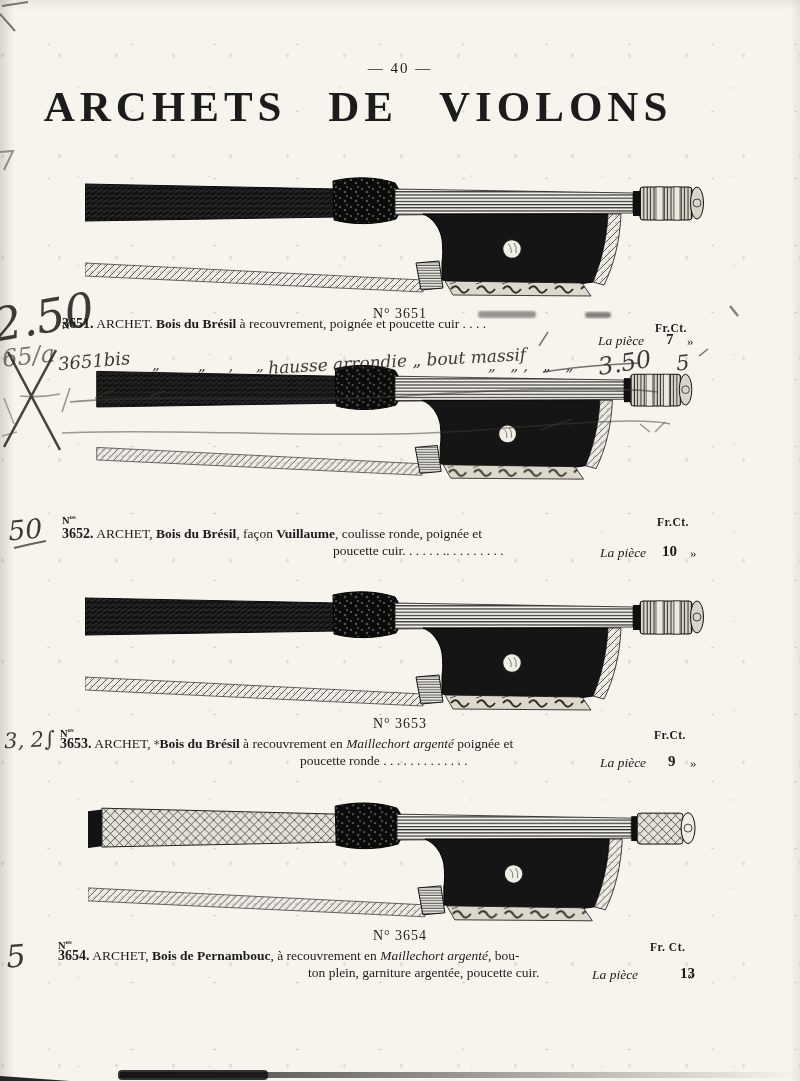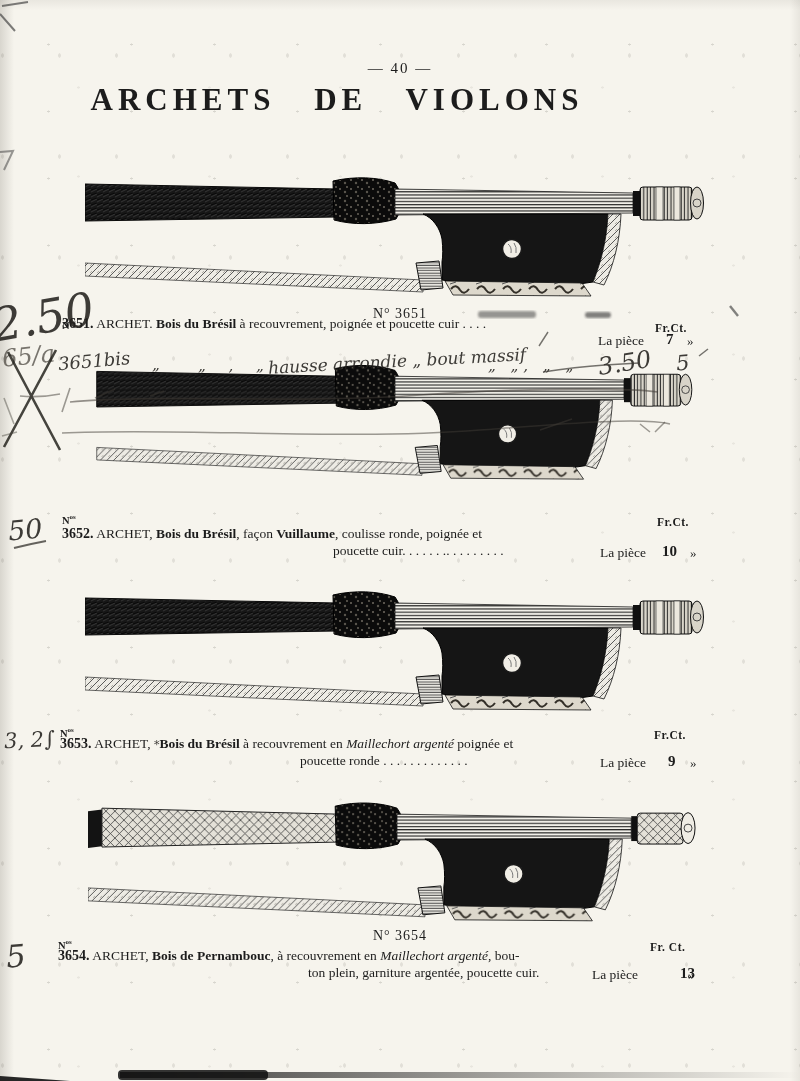--- a/index.html
+++ b/index.html
@@ -12,31 +12,31 @@
       linear-gradient(270deg, rgba(60,55,45,.08), rgba(60,55,45,0) 10px),
       linear-gradient(180deg, rgba(60,55,45,.07), rgba(60,55,45,0) 10px),
       radial-gradient(rgba(40,36,28,.15) 1px, transparent 1.5px),
       radial-gradient(rgba(40,36,28,.10) 1px, transparent 1.6px),
       radial-gradient(rgba(40,36,28,.07) 1.2px, transparent 1.9px);
     background-size:100% 100%,100% 100%,100% 100%,83px 67px,57px 101px,131px 89px;
     background-position:0 0,0 0,0 0,7px 11px,31px 5px,13px 43px;
   }
   .abs{position:absolute;}
   .pageno{width:800px;text-align:center;font-size:15px;letter-spacing:2px;}
-  .title{width:674px;text-align:center;font-size:31px;font-weight:bold;letter-spacing:5px;word-spacing:26px;}
+  .title{width:674px;text-align:center;font-size:43px;font-weight:bold;letter-spacing:5px;word-spacing:26px;padding-left:21px;}
   .subtitle{width:800px;text-align:center;font-size:21px;font-weight:bold;letter-spacing:3px;word-spacing:6px;}
   .caption{width:800px;text-align:center;font-size:14px;letter-spacing:1px;}
   .nos{font-size:10.5px;font-weight:bold;}
   .nos sup{font-size:7px;}
   .line{font-size:13.5px;white-space:nowrap;}
   .b{font-weight:bold;}
   .i{font-style:italic;}
   .itemno{font-weight:bold;font-size:14px;}
   .cur{font-size:11.5px;font-weight:bold;letter-spacing:.5px;}
-  .unit{font-size:13.5px;}
+  .unit{font-size:13.5px;font-style:italic;}
   .price{font-size:15px;font-weight:bold;}
   .guill{font-size:13px;}
   .hw{font-family:"DejaVu Serif",serif;font-style:italic;color:rgba(35,33,30,.88);white-space:nowrap;}
   .pencil{color:rgba(70,66,60,.72);}
   .bow{position:absolute;}
 </style>
 </head>
 <body>
 
 <svg width="0" height="0" style="position:absolute" aria-hidden="true">
@@ -153,20 +153,21 @@
   <div class="abs guill" style="top:333px;left:687px;">»</div>
 
   <div class="abs nos" style="top:513px;left:62px;"><span>N</span><sup>os</sup></div>
   <div class="abs cur" style="top:516px;left:657px;">Fr.Ct.</div>
   <div class="abs line" style="top:526px;left:62px;"><span class="itemno">3652.</span><span> ARCHET, </span><span class="b">Bois du Brésil</span><span>, façon </span><span class="b">Vuillaume</span><span>, coulisse ronde, poignée et</span></div>
   <div class="abs line" style="top:543px;left:305px;margin-left:28px;">poucette cuir. .  .  .  .  .  ..     .  .  .  .  .  .  .  .</div>
   <div class="abs unit" style="top:545px;left:600px;">La pièce</div>
   <div class="abs price" style="top:543px;left:662px;">10</div>
   <div class="abs guill" style="top:545px;left:690px;">»</div>
 
+  <div class="abs caption" style="top:716px;left:0;">N° 3653</div>
   <div class="abs nos" style="top:726px;left:60px;"><span>N</span><sup>os</sup></div>
   <div class="abs cur" style="top:729px;left:654px;">Fr.Ct.</div>
   <div class="abs line" style="top:736px;left:60px;"><span class="itemno">3653.</span><span> ARCHET, </span><span class="hw" style="font-size:11px;">*</span><span class="b">Bois du Brésil</span><span> à recouvrement en </span><span class="i">Maillechort argenté</span><span> poignée et</span></div>
   <div class="abs line" style="top:753px;left:300px;">poucette ronde .  .  .  .  .  .  .  .  .  .  .  .  .</div>
   <div class="abs unit" style="top:755px;left:600px;">La pièce</div>
   <div class="abs price" style="top:753px;left:668px;">9</div>
   <div class="abs guill" style="top:755px;left:690px;">»</div>
 
   <div class="abs caption" style="top:928px;left:0;">N° 3654</div>
   <div class="abs nos" style="top:938px;left:58px;"><span>N</span><sup>os</sup></div>

